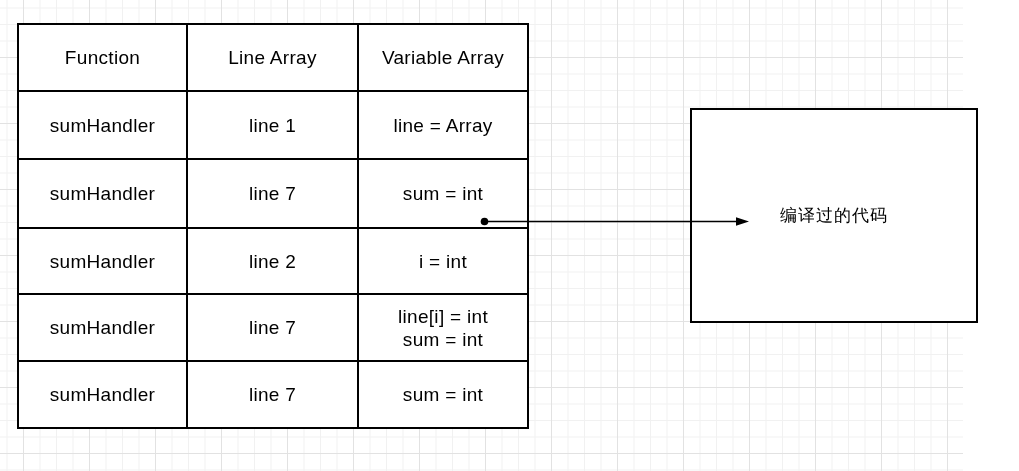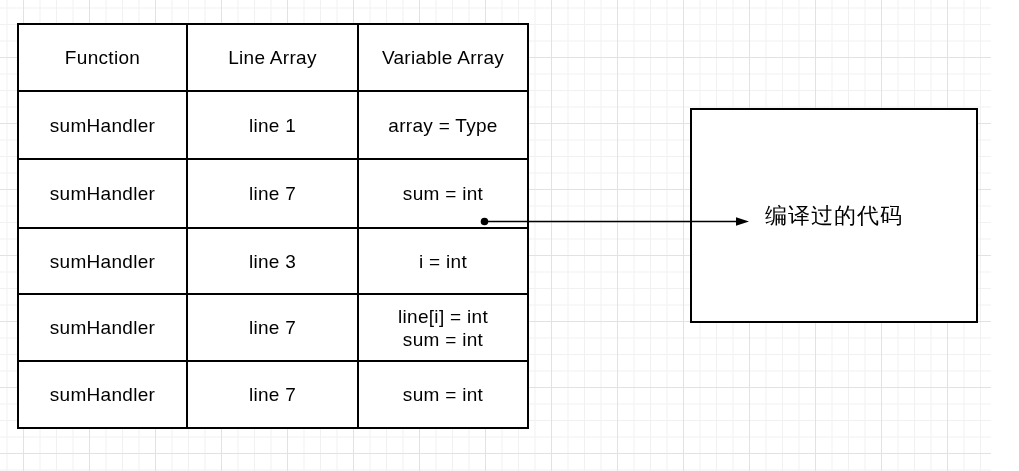--- a/index.html
+++ b/index.html
@@ -11,21 +11,20 @@
   .canvas {
     position: relative; width: 963px; height: 471px;
     background-color: #ffffff;
     background-image:
       linear-gradient(to right, #e2e2e2 1px, transparent 1px),
       linear-gradient(to bottom, #e2e2e2 1px, transparent 1px),
       linear-gradient(to right, #f1f1f1 1px, transparent 1px),
       linear-gradient(to bottom, #f1f1f1 1px, transparent 1px);
     background-size: 66px 66px, 66px 66px, 16.5px 16.5px, 16.5px 16.5px;
     background-position: 23px 57px, 23px 57px, 6.5px 7.5px, 6.5px 7.5px;
-    padding-left: 28px;
   }
 
   table.var-table {
     position: absolute; left: 17px; top: 23px;
     width: 510px; height: 404px;
     border-collapse: collapse; table-layout: fixed;
     background: #ffffff;
     text-align: center;
     font-size: 19px; letter-spacing: 0.3px; line-height: 23px;
   }
@@ -35,21 +34,21 @@
     padding: 0;
     vertical-align: middle;
   }
 
   .code-box {
     position: absolute; left: 690px; top: 108px;
     width: 284px; height: 211px;
     border: 2px solid #000;
     background: #ffffff;
     display: flex; align-items: center; justify-content: center;
-    font-size: 22px; letter-spacing: 1px;
+    font-size: 17px; letter-spacing: 1px;
   }
 
   svg.arrow-layer {
     position: absolute; left: 0; top: 0;
     width: 1019px; height: 471px;
     z-index: 5;
   }
 </style>
 </head>
 <body>
@@ -67,33 +66,33 @@
         <th>Function</th>
         <th>Line Array</th>
         <th>Variable Array</th>
       </tr>
     </thead>
     <tbody>
       <tr style="height:68px">
         <td>sumHandler</td>
         <td>line 1</td>
         <td>
-          <div>array = Type</div>
+          <div>line = Array</div>
         </td>
       </tr>
       <tr style="height:69px">
         <td>sumHandler</td>
         <td>line 7</td>
         <td>
           <div>sum = int</div>
         </td>
       </tr>
       <tr style="height:66px">
         <td>sumHandler</td>
-        <td>line 3</td>
+        <td>line 2</td>
         <td>
           <div>i = int</div>
         </td>
       </tr>
       <tr style="height:67px">
         <td>sumHandler</td>
         <td>line 7</td>
         <td>
           <div>line[i] = int</div>
           <div>sum = int</div>

